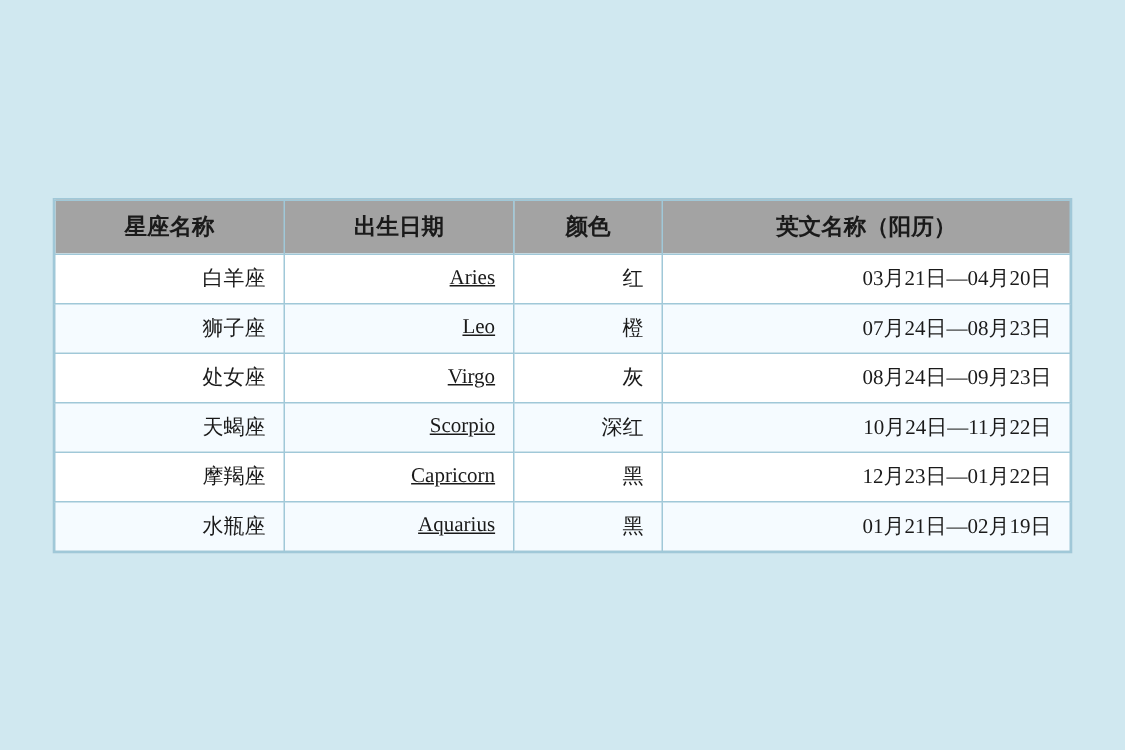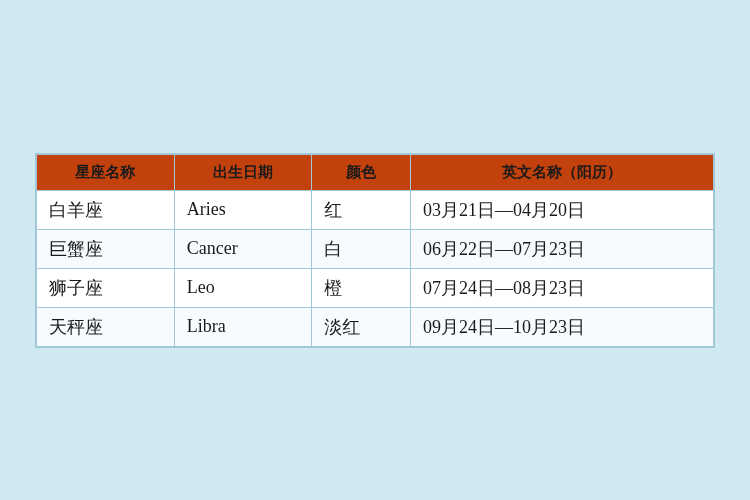--- a/index.html
+++ b/index.html
@@ -23,21 +23,21 @@
       border: 1px solid #a0c8d8;
       width: 680px;
     }
 
     table {
       width: 100%;
       border-collapse: collapse;
     }
 
     thead tr {
-      background-color: #c2410c;
+      background-color: #a3a3a3;
     }
 
     thead th {
       border: 1px solid #a0c8d8;
       padding: 8px 12px;
       text-align: center;
       font-weight: bold;
       font-size: 15px;
       color: #1a1a1a;
     }
@@ -46,31 +46,32 @@
       background-color: #ffffff;
     }
 
     tbody tr:nth-child(even) {
       background-color: #f5fbff;
     }
 
     tbody td {
       border: 1px solid #a0c8d8;
       padding: 7px 12px;
-      text-align: left;
-      font-size: 18px;
+      text-align: right;
+      font-size: 14px;
       color: #1a1a1a;
     }
 
     tbody td:first-child {
       font-weight: normal;
     }
 
     tbody td:nth-child(2) {
       font-style: normal;
+      text-decoration: underline;
     }
   </style>
 </head>
 <body>
 
 <div class="table-container">
   <table>
     <thead>
       <tr>
         <th>星座名称</th>
@@ -80,32 +81,44 @@
       </tr>
     </thead>
     <tbody id="table-body">
     <tr>
           <td>白羊座</td>
           <td>Aries</td>
           <td>红</td>
           <td>03月21日—04月20日</td>
         </tr>
         <tr>
-          <td>巨蟹座</td>
-          <td>Cancer</td>
-          <td>白</td>
-          <td>06月22日—07月23日</td>
-        </tr>
-        <tr>
           <td>狮子座</td>
           <td>Leo</td>
           <td>橙</td>
           <td>07月24日—08月23日</td>
         </tr>
         <tr>
-          <td>天秤座</td>
-          <td>Libra</td>
-          <td>淡红</td>
-          <td>09月24日—10月23日</td>
+          <td>处女座</td>
+          <td>Virgo</td>
+          <td>灰</td>
+          <td>08月24日—09月23日</td>
+        </tr>
+        <tr>
+          <td>天蝎座</td>
+          <td>Scorpio</td>
+          <td>深红</td>
+          <td>10月24日—11月22日</td>
+        </tr>
+        <tr>
+          <td>摩羯座</td>
+          <td>Capricorn</td>
+          <td>黑</td>
+          <td>12月23日—01月22日</td>
+        </tr>
+        <tr>
+          <td>水瓶座</td>
+          <td>Aquarius</td>
+          <td>黑</td>
+          <td>01月21日—02月19日</td>
         </tr>
       </tbody>
   </table>
 </div>
 
 </body></html>

